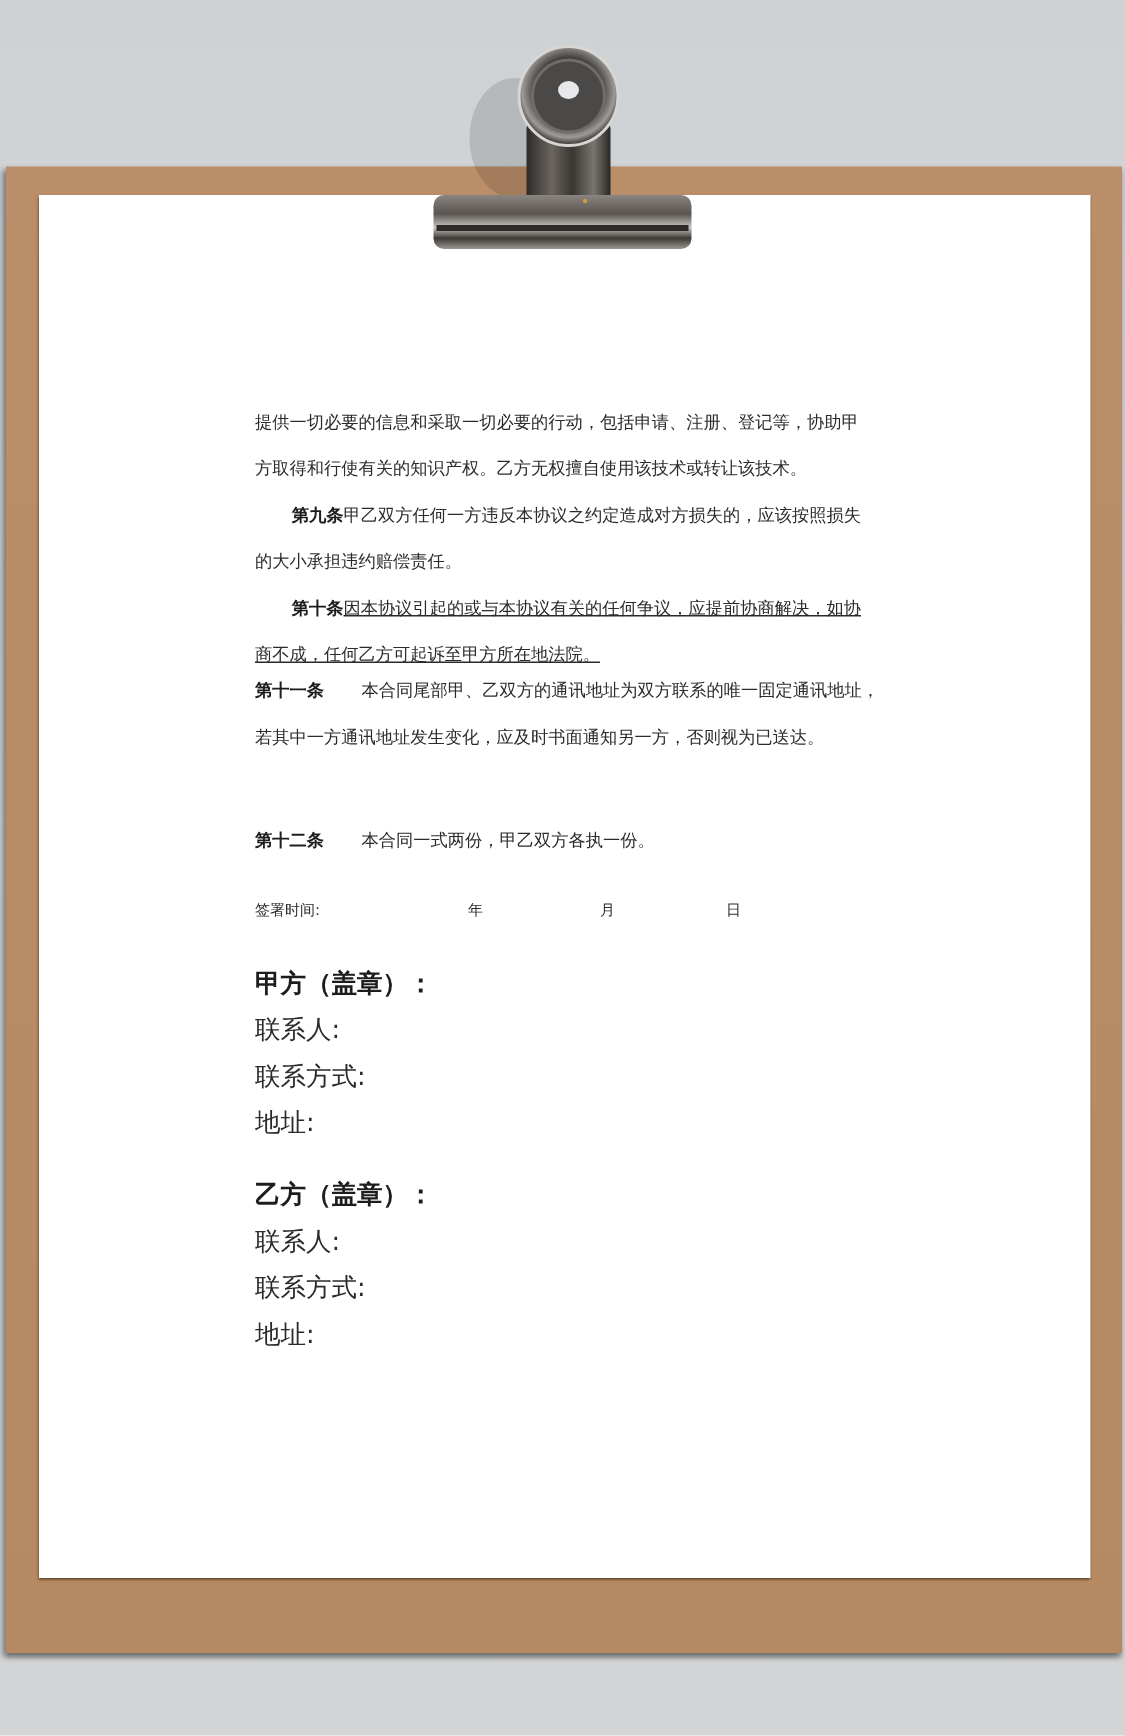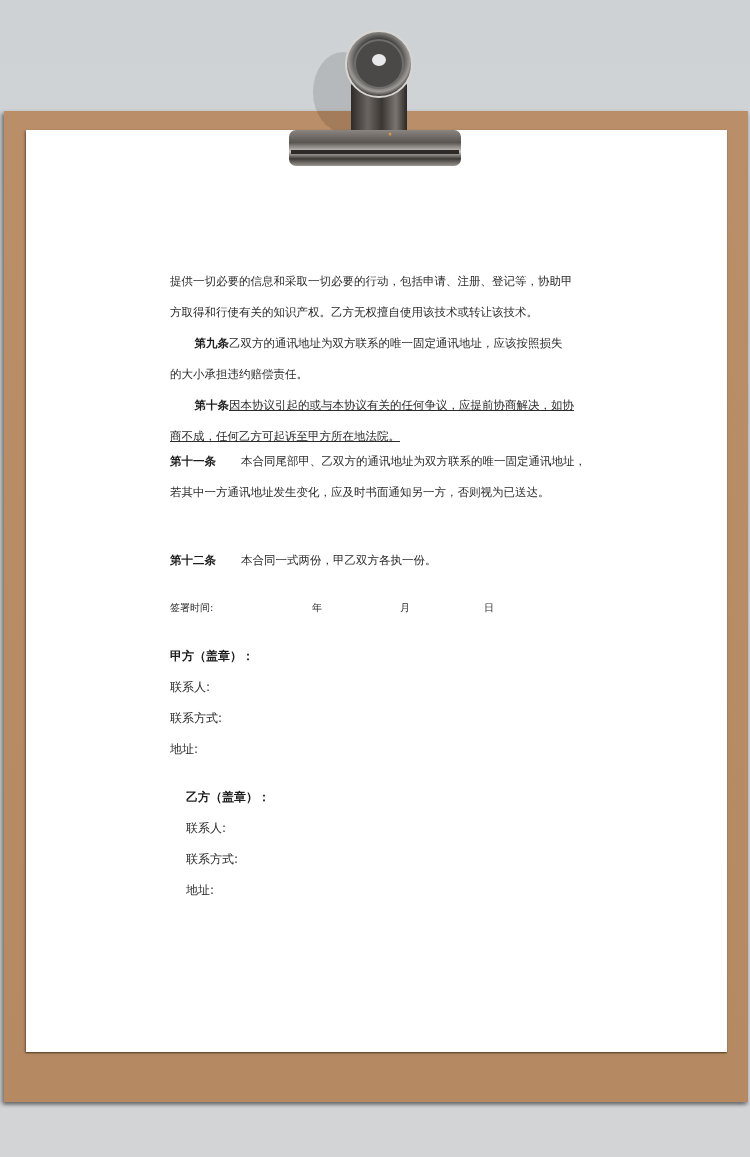--- a/index.html
+++ b/index.html
@@ -23,21 +23,21 @@
     position: absolute; left: 170px; width: 420px;
     font-size: 11.5px; color: #2b2b2b; line-height: 31px; white-space: nowrap;
   }
   .line { height: 31px; }
   .bold { font-weight: bold; color: #1d1d1d; }
   .art-label { display: inline-block; font-weight: bold; color: #1d1d1d; }
   .art-label.short { width: 59px; text-align: right; }
   .art-label.long { width: 71px; }
   .sig-row { position: absolute; left: 170px; top: 592px; font-size: 10px; color: #2b2b2b; height: 31px; line-height: 31px; width: 400px; }
   .sig-row span { position: absolute; top: 0; white-space: nowrap; }
-  .party { position: absolute; left: 170px; font-size: 12px; color: #2b2b2b; line-height: 31px; }
+  .party { position: absolute; left: 170px; font-size: 17px; color: #2b2b2b; line-height: 31px; }
 </style>
 </head>
 <body>
 
 <div class="board"></div>
 <div class="paper"></div>
 
 <svg class="clip" viewBox="0 0 182 150">
   <defs>
     <linearGradient id="metal" x1="0" y1="0" x2="0" y2="1">
@@ -70,21 +70,21 @@
   <rect x="8" y="128" width="168" height="4" fill="#2d2a27"></rect>
   <circle cx="107" cy="112" r="1.5" fill="#d29a40"></circle>
 </svg>
 
 <div class="text" style="top:266px;">
   <div class="line">提供一切必要的信息和采取一切必要的行动，包括申请、注册、登记等，协助甲</div>
   <div class="line">方取得和行使有关的知识产权。乙方无权擅自使用该技术或转让该技术。</div>
 </div>
 
 <div class="text" style="top:328px;">
-  <div class="line"><span class="art-label short">第九条</span><span>乙双方的通讯地址为双方联系的唯一固定通讯地址，应该按照损失</span></div>
+  <div class="line"><span class="art-label short">第九条</span><span>甲乙双方任何一方违反本协议之约定造成对方损失的，应该按照损失</span></div>
   <div class="line">的大小承担违约赔偿责任。</div>
 </div>
 
 <div class="text" style="top:390px;text-decoration:underline;">
   <div class="line"><span class="art-label short">第十条</span><span>因本协议引起的或与本协议有关的任何争议，应提前协商解决，如协</span></div>
   <div class="line">商不成，任何乙方可起诉至甲方所在地法院。</div>
 </div>
 
 <div class="text" style="top:446px;font-family:Liberation Serif, serif;">
   <div class="line"><span class="art-label long">第十一条</span><span>本合同尾部甲、乙双方的通讯地址为双方联系的唯一固定通讯地址，</span></div>
@@ -102,18 +102,18 @@
   <span style="left:314px;">日</span>
 </div>
 
 <div class="party" style="top:641px;">
   <div class="line bold">甲方（盖章）：</div>
   <div class="line">联系人:</div>
   <div class="line">联系方式:</div>
   <div class="line">地址:</div>
 </div>
 
-<div class="party" style="top:782px;margin-left:16px;">
+<div class="party" style="top:782px;">
   <div class="line bold">乙方（盖章）：</div>
   <div class="line">联系人:</div>
   <div class="line">联系方式:</div>
   <div class="line">地址:</div>
 </div>
 
 </body></html>

